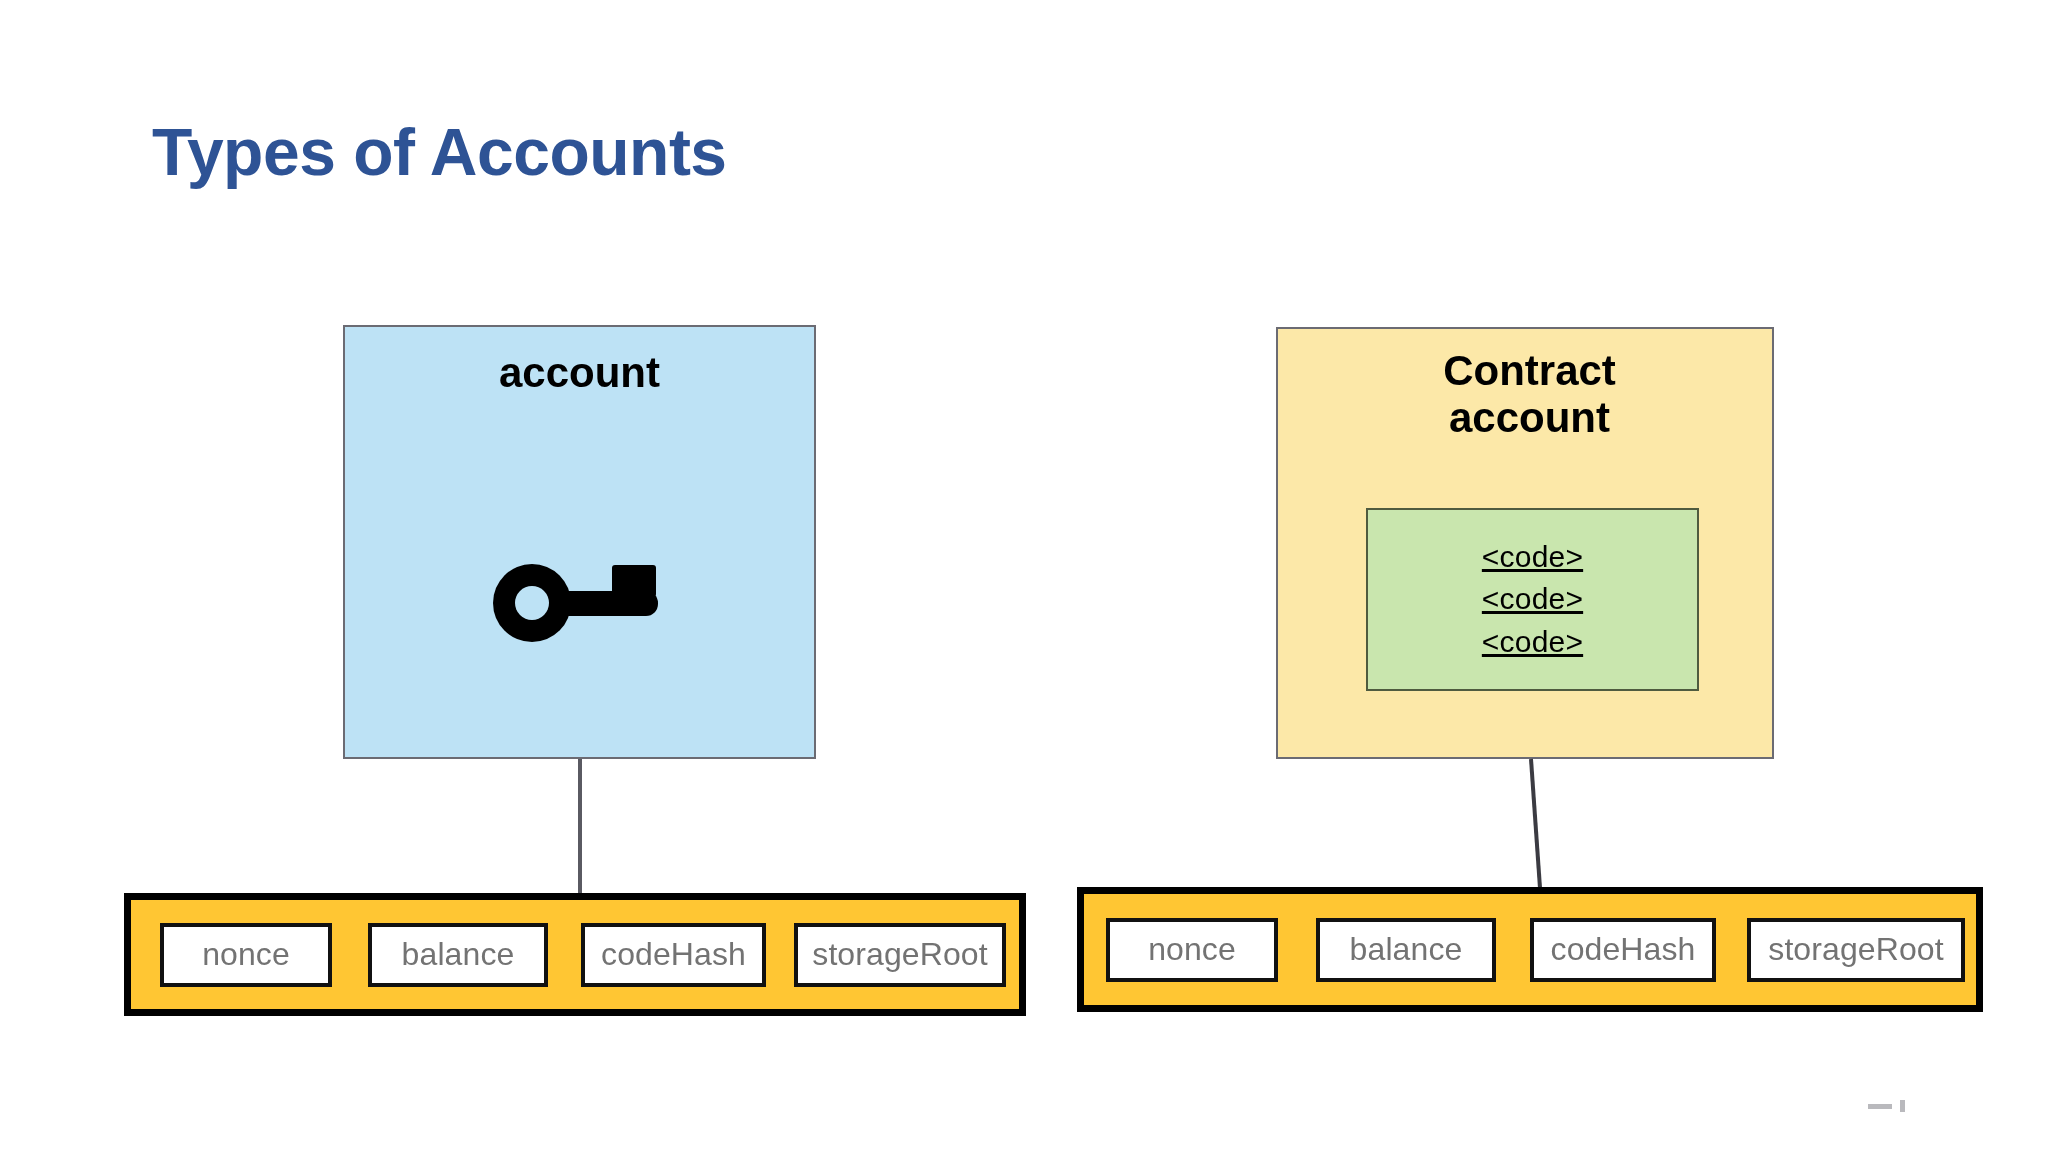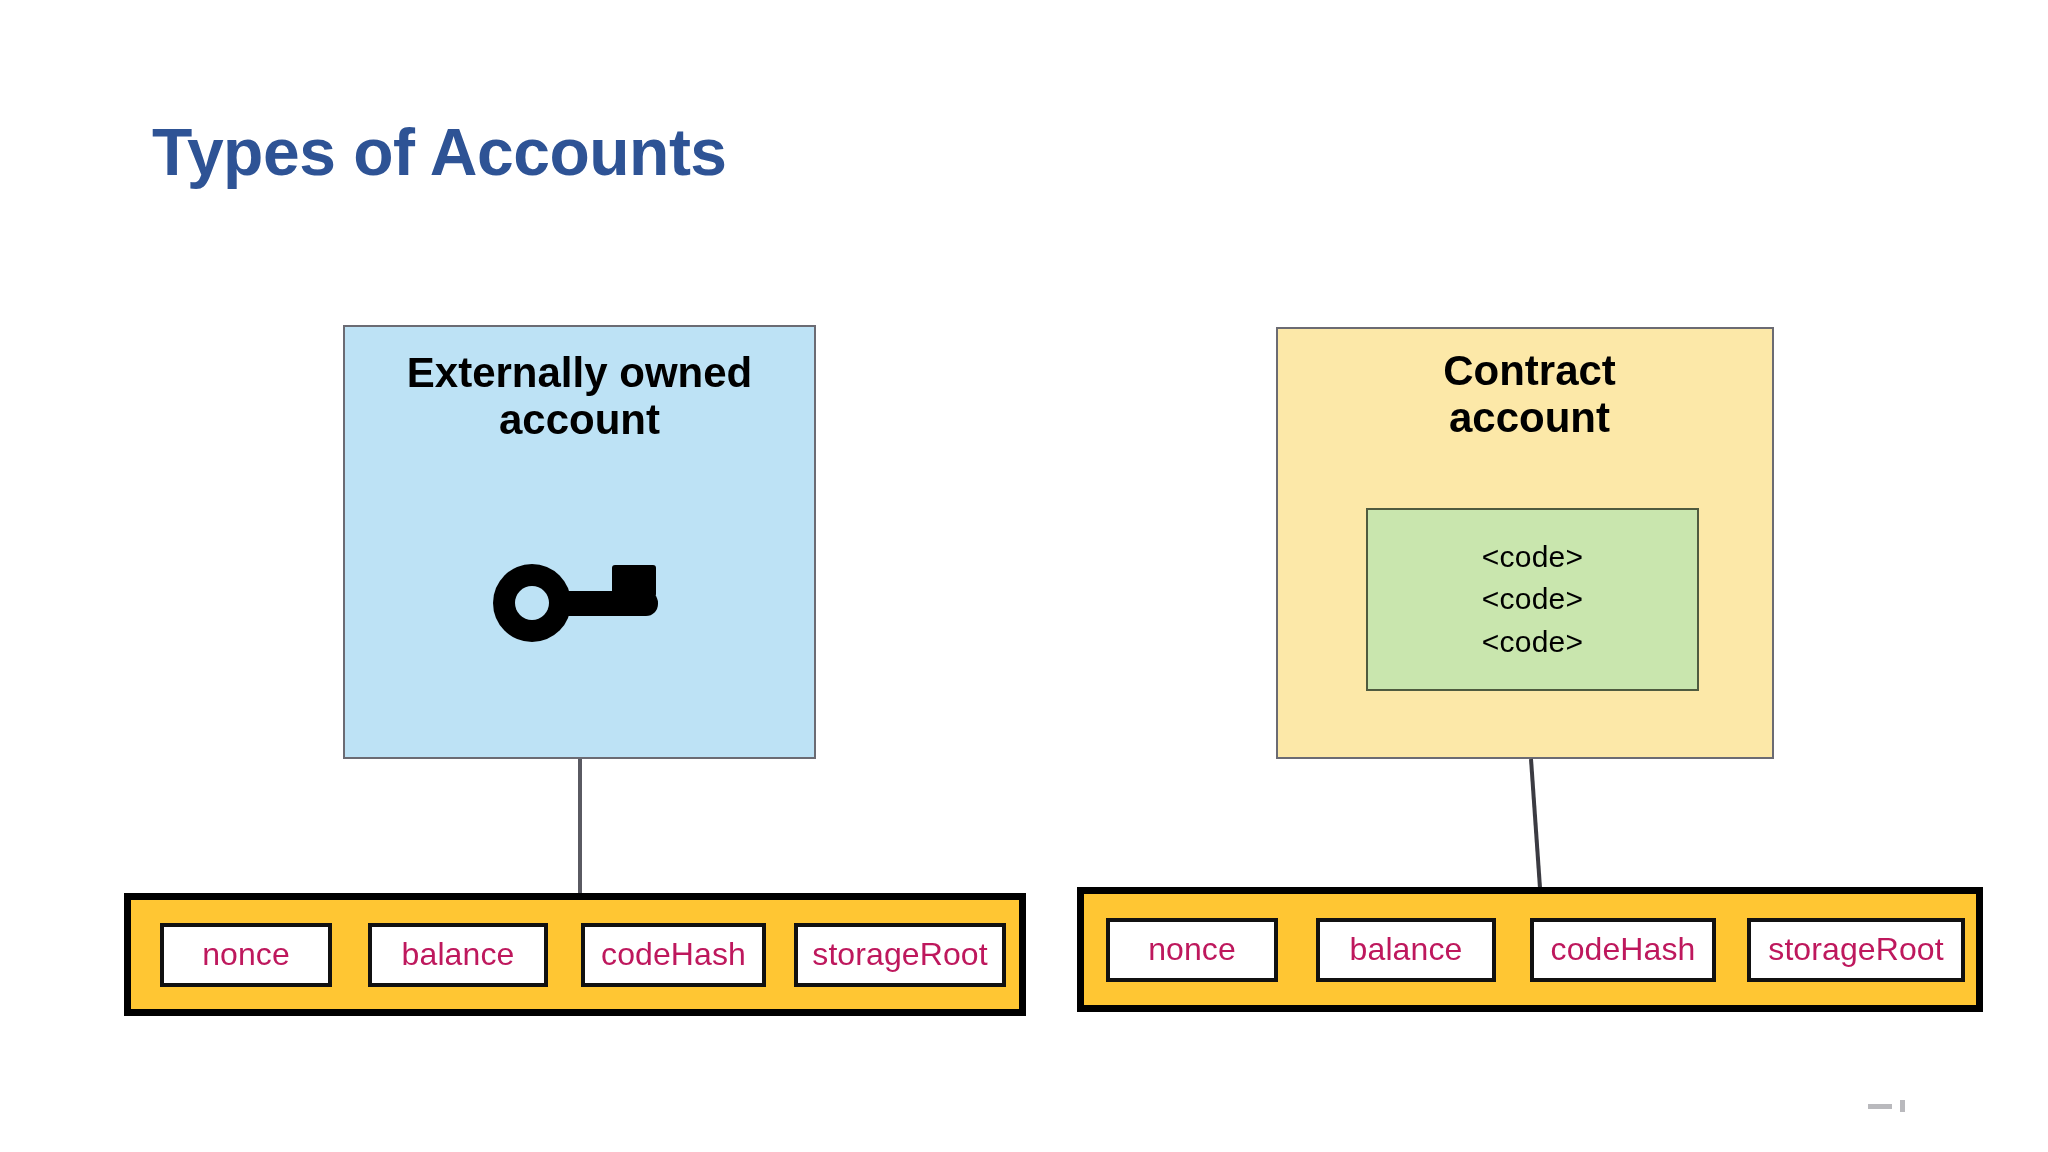--- a/index.html
+++ b/index.html
@@ -90,20 +90,21 @@
     top: 179px;
     width: 333px;
     height: 183px;
     box-sizing: border-box;
     background: #C9E6AE;
     border: 2px solid #4f5b3f;
     display: flex;
     flex-direction: column;
     align-items: center;
     justify-content: center;
+    text-decoration: underline;
   }
   .code-line {
     font-size: 30px;
     font-weight: normal;
     color: #000000;
     line-height: 1.42;
     letter-spacing: 0.2px;
   }
 
   
@@ -143,21 +144,21 @@
     display: flex;
     align-items: center;
     justify-content: center;
     height: 64px;
     top: 50%;
     transform: translateY(-50%);
   }
   .field-label {
     font-size: 32px;
     font-weight: normal;
-    color: #be185d;
+    color: #737373;
     white-space: nowrap;
     letter-spacing: 0.1px;
     text-align: center;
   }
 
   
   .bar-eoa .fb0 { left: 29px;  width: 172px; }
   .bar-eoa .fb1 { left: 237px; width: 180px; }
   .bar-eoa .fb2 { left: 450px; width: 185px; }
   .bar-eoa .fb3 { left: 663px; width: 212px; }
@@ -179,21 +180,20 @@
 </head>
 <body>
 
 <div class="slide">
 
   <div class="slide-title">Types of Accounts</div>
 
   <div class="account-card card-eoa">
 
     <div class="card-title">
-      <div>Externally owned</div>
       <div>account</div>
     </div>
 
     <div class="key-icon-wrap">
       <svg class="key-icon" width="176" height="88" viewBox="0 0 176 88" aria-hidden="true">
 
         <circle cx="40" cy="44" r="39" fill="#000000"></circle>
         <circle cx="40" cy="44" r="17" fill="#BDE2F5"></circle>
 
         <rect x="58" y="32" width="108" height="25" rx="12" fill="#000000"></rect>

